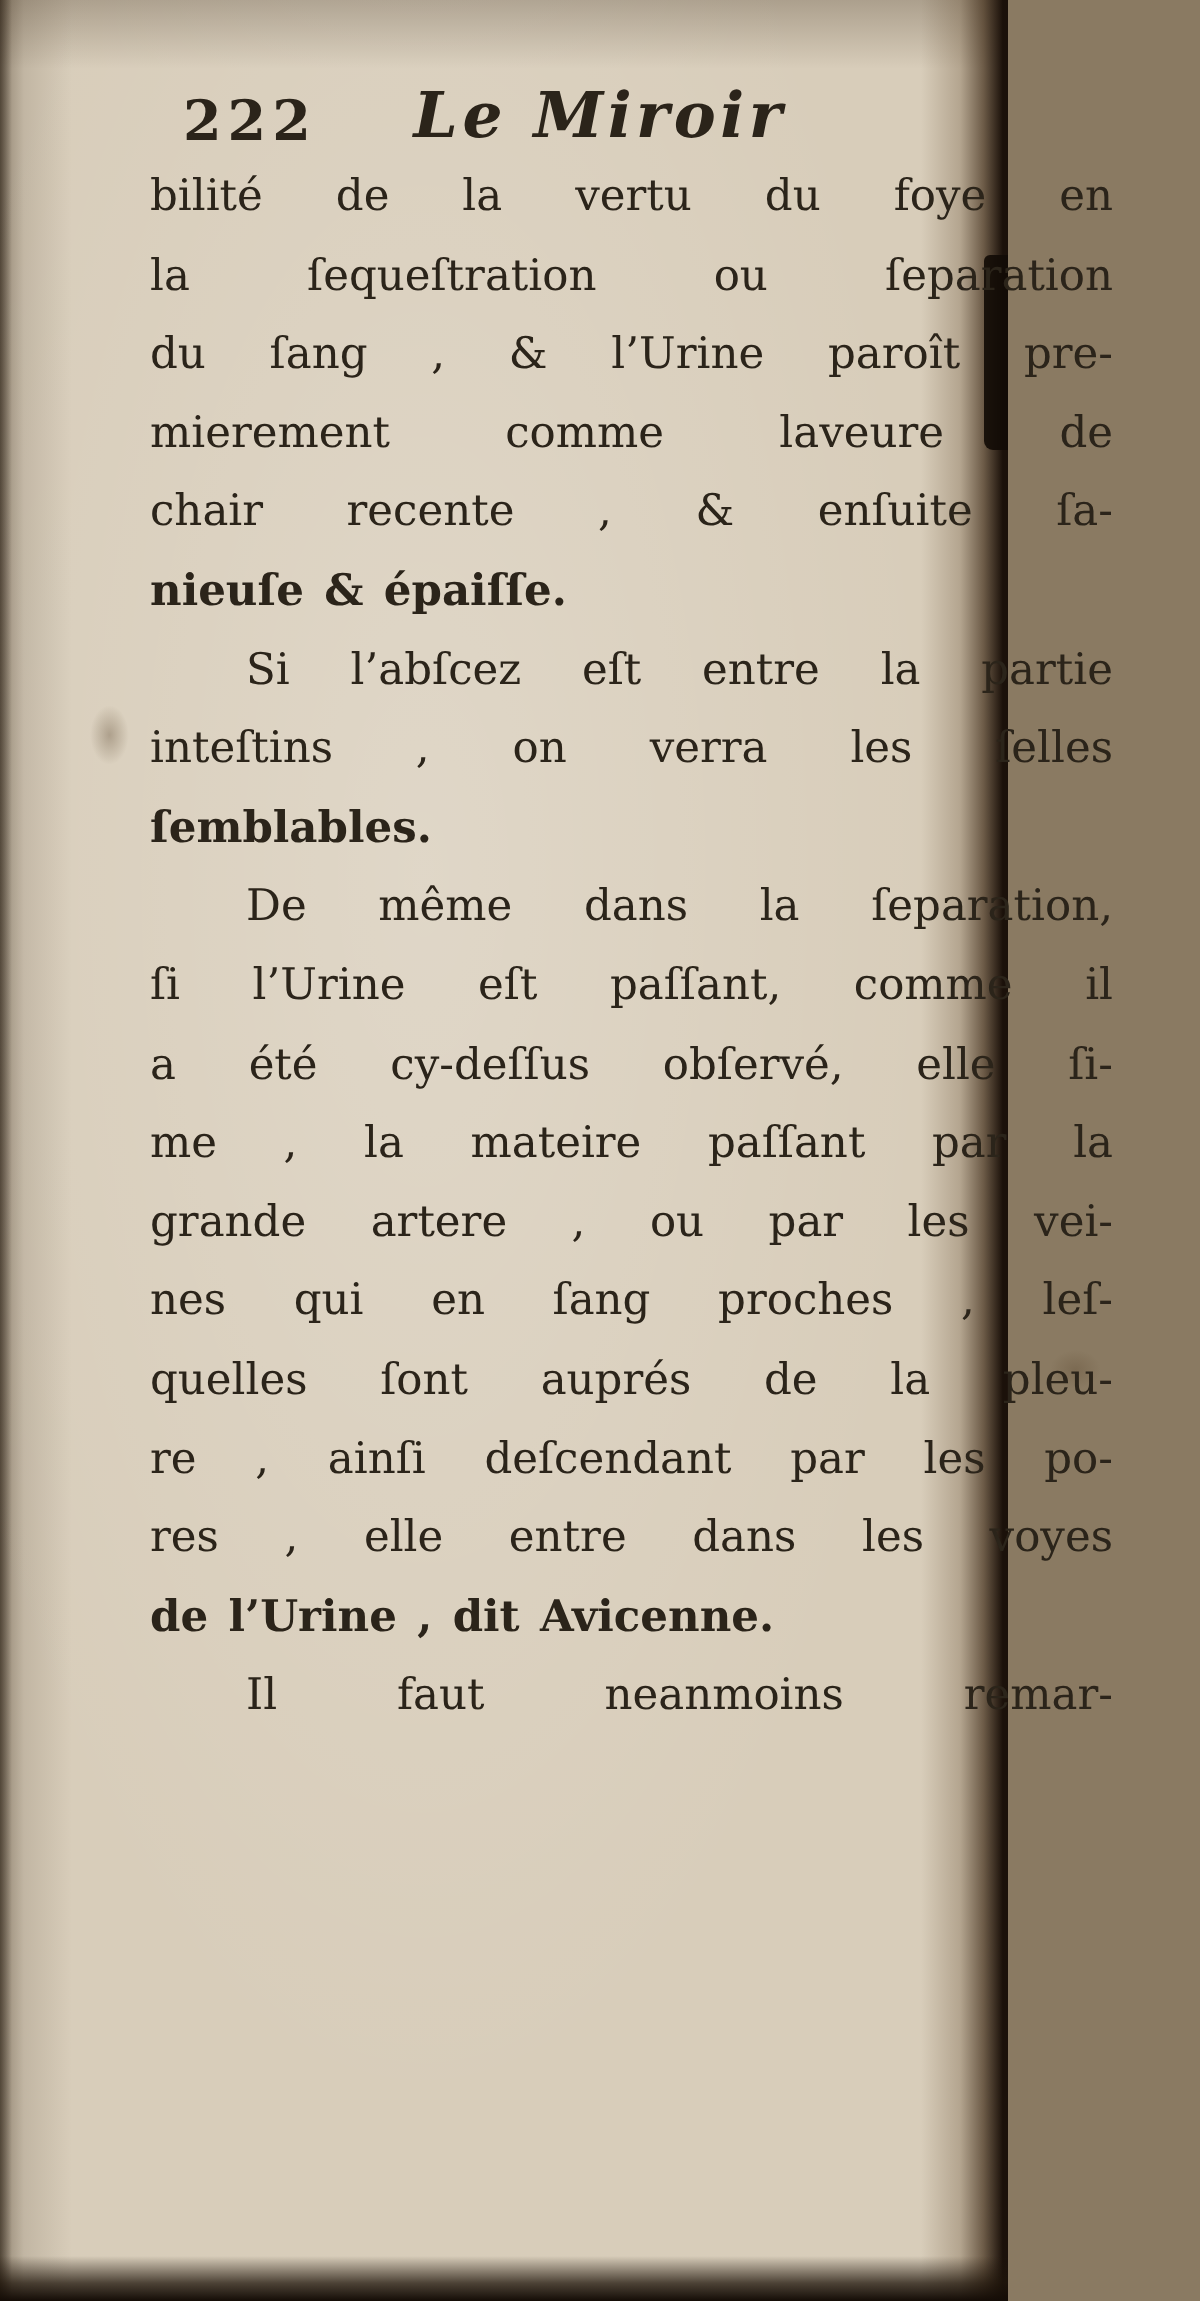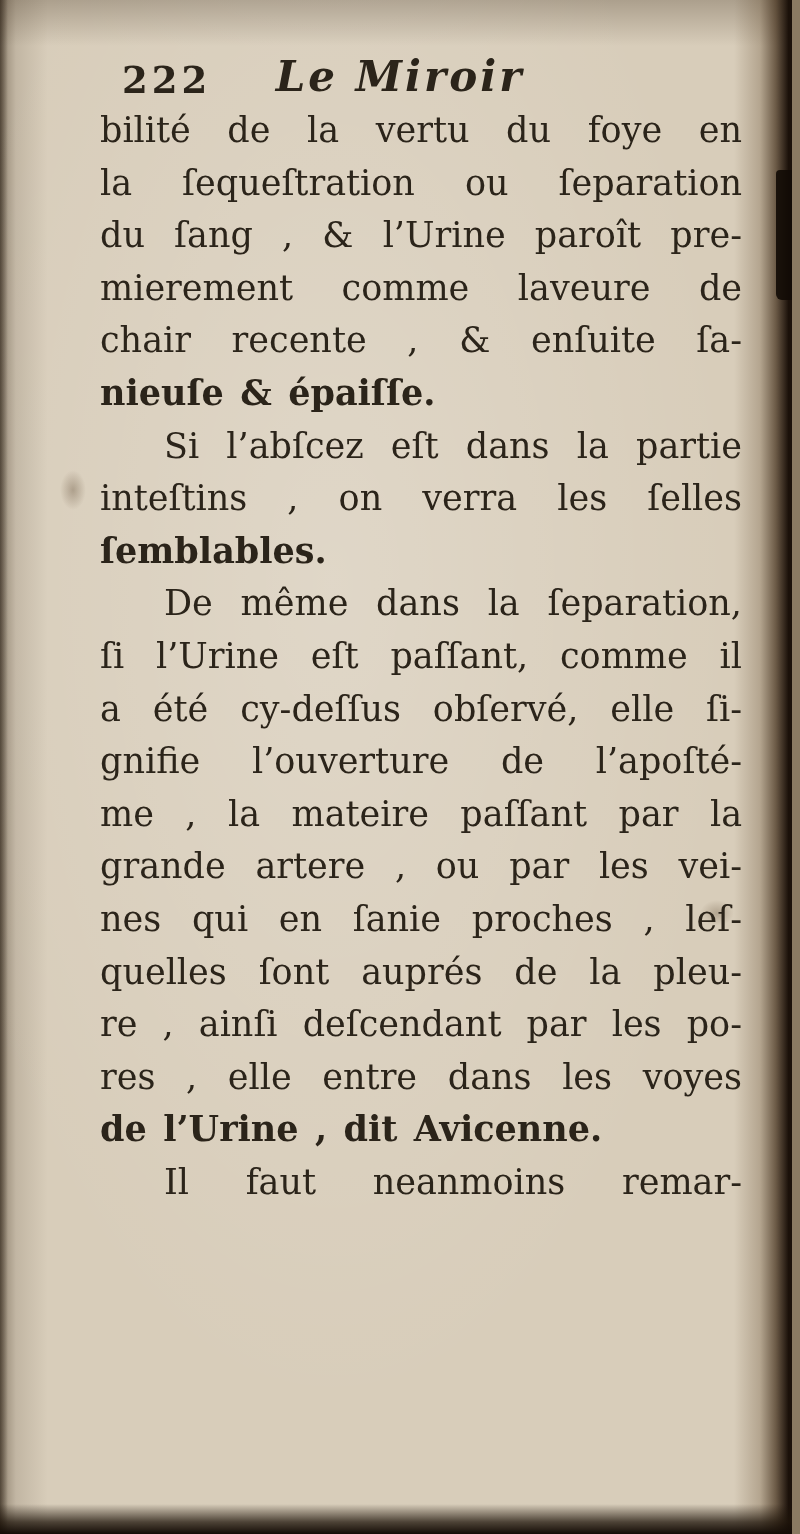--- a/index.html
+++ b/index.html
@@ -2,21 +2,21 @@
 <html><head>
 <meta charset="utf-8">
 <style>
   html, body { margin: 0; padding: 0; }
   body {
     width: 800px; height: 1534px; overflow: hidden;
     background: #8a7a62;
   }
   .page {
     position: relative;
-    width: 792px; height: 1534px;
+    width: 672px; height: 1534px;
     background:
       radial-gradient(ellipse at 42% 38%, rgba(255,255,255,0.20), rgba(255,255,255,0) 62%),
       linear-gradient(to right, rgba(58,42,24,0.45) 0px, rgba(58,42,24,0.14) 16px, rgba(0,0,0,0) 48px),
       linear-gradient(to bottom, rgba(58,42,24,0.28) 0px, rgba(0,0,0,0) 46px),
       #d8cdba;
     font-family: "DejaVu Serif", "Liberation Serif", serif;
     color: #2b241a;
   }
   .edge-right {
     position: absolute; top: 0; right: 0; width: 58px; height: 100%;
@@ -55,21 +55,21 @@
     font-size: 37px; font-weight: bold; letter-spacing: 4px;
   }
   .running-title {
     position: absolute; left: 0; right: 40px; top: 0; text-align: center;
     font-size: 42px; font-weight: bold; font-style: italic; letter-spacing: 3px;
   }
   .text-block {
     position: absolute; top: 104px; left: 100px; width: 642px;
   }
   .line {
-    font-size: 35px;
+    font-size: 29px;
     line-height: 52.6px;
     text-align: justify;
     text-align-last: justify;
     word-spacing: 0.12em;
     white-space: normal;
   }
   .line.indent { padding-left: 64px; }
   .line.no-just { text-align-last: left; font-weight: bold; }
 </style>
 </head>
@@ -89,30 +89,29 @@
     <div class="running-title">Le Miroir</div>
   </div>
 
   <div class="text-block">
       <div class="line">bilité de la vertu du foye en</div>
       <div class="line">la ſequeſtration ou ſeparation</div>
       <div class="line">du ſang , &amp; l’Urine paroît pre-</div>
       <div class="line">mierement comme laveure de</div>
       <div class="line">chair recente , &amp; enſuite ſa-</div>
       <div class="line no-just">nieuſe &amp; épaiſſe.</div>
-      <div class="line indent">Si l’abſcez eſt dans la partie</div>
+      <div class="line indent">Si l’abſcez eſt entre la partie</div>
       <div class="line">inteſtins , on verra les ſelles</div>
       <div class="line no-just">ſemblables.</div>
       <div class="line indent">De même dans la ſeparation,</div>
       <div class="line">ſi l’Urine eſt paſſant, comme il</div>
       <div class="line">a été cy-deſſus obſervé, elle ſi-</div>
-      <div class="line">gnifie l’ouverture de l’apoſté-</div>
       <div class="line">me , la mateire paſſant par la</div>
       <div class="line">grande artere , ou par les vei-</div>
-      <div class="line">nes qui en ſanie proches , leſ-</div>
+      <div class="line">nes qui en ſang proches , leſ-</div>
       <div class="line">quelles ſont auprés de la pleu-</div>
       <div class="line">re , ainſi deſcendant par les po-</div>
       <div class="line">res , elle entre dans les voyes</div>
       <div class="line no-just">de l’Urine , dit Avicenne.</div>
       <div class="line indent">Il faut neanmoins remar-</div>
     </div>
 
 </div>
 
 </body></html>

